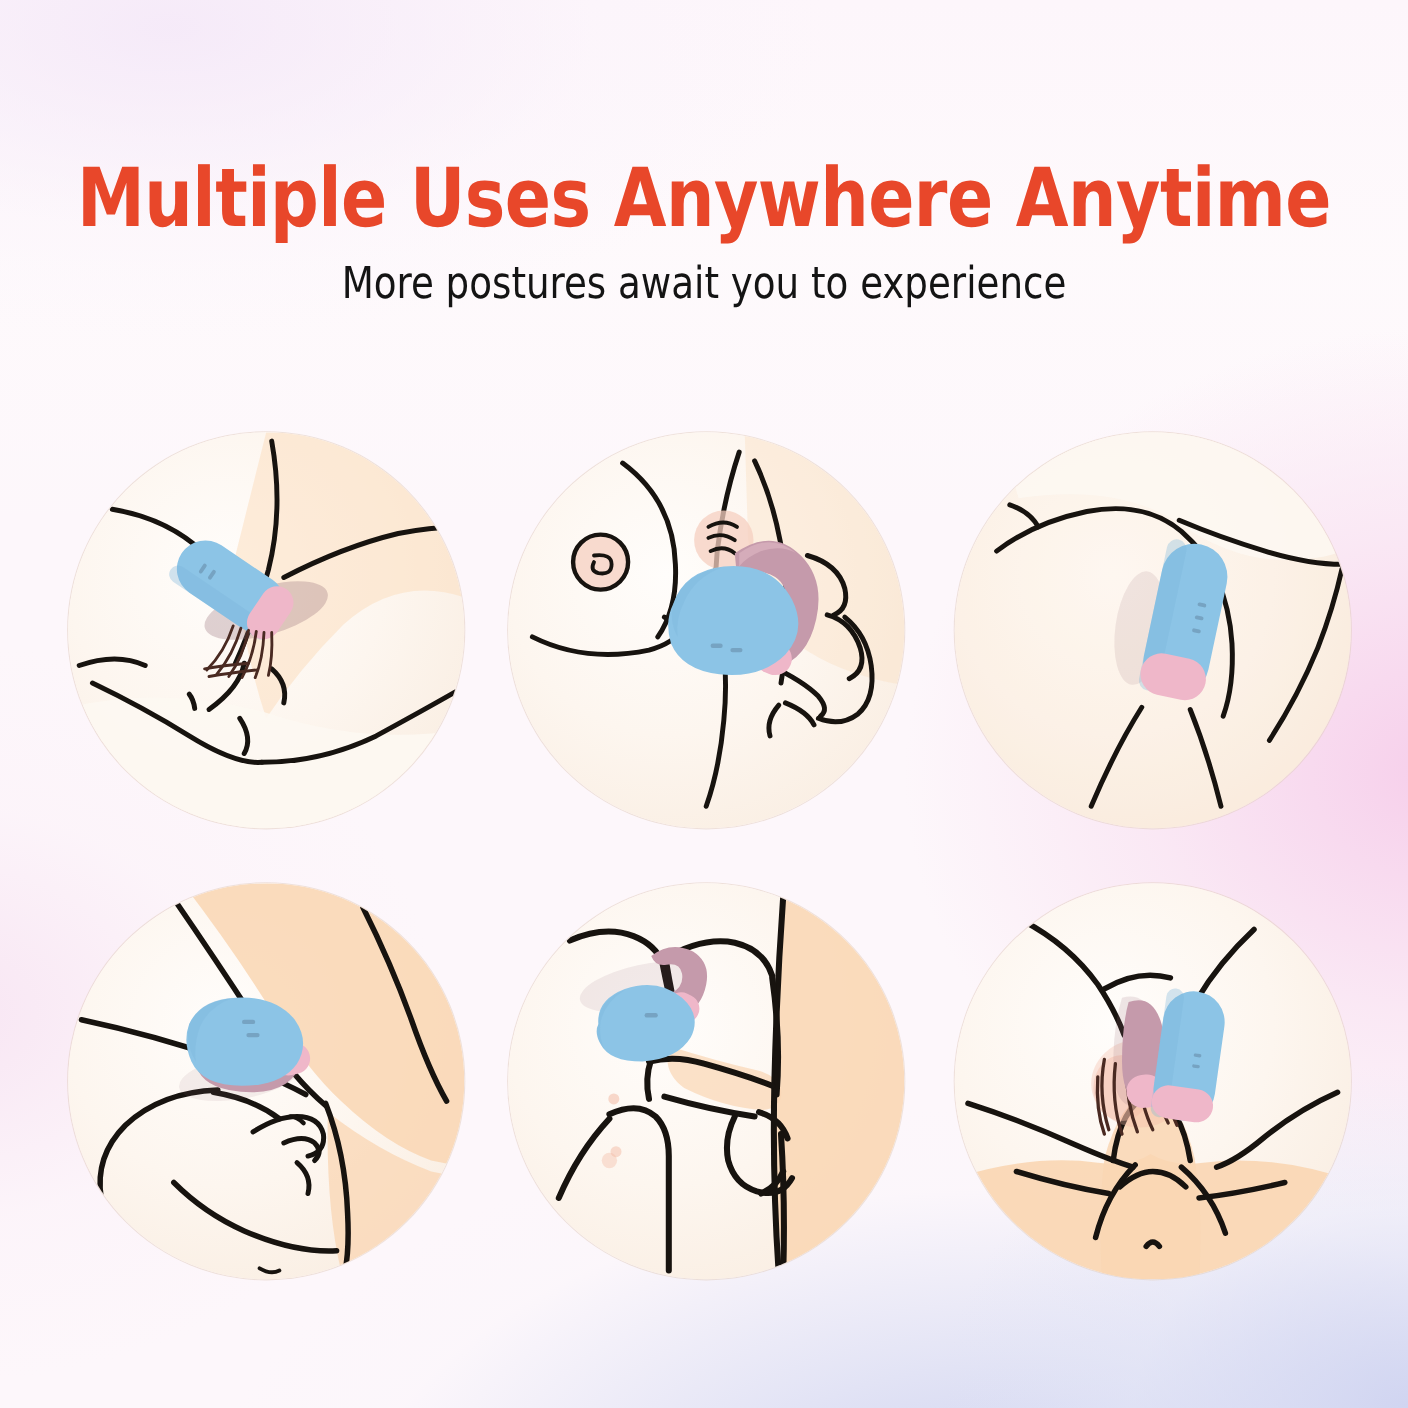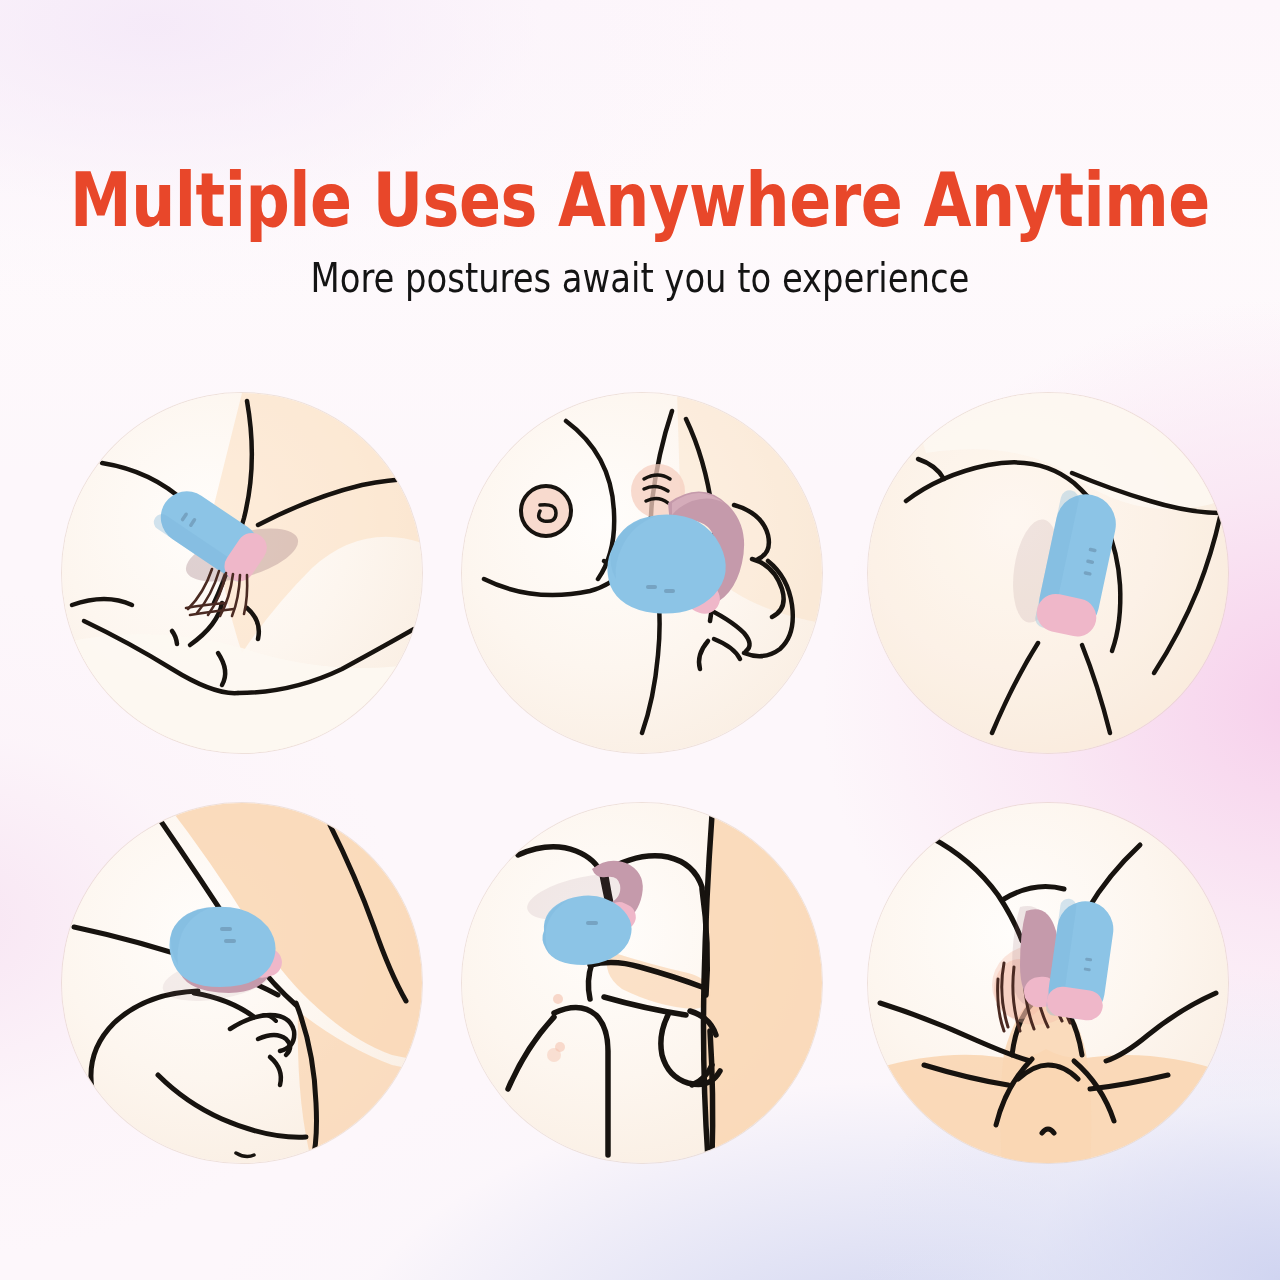--- a/index.html
+++ b/index.html
@@ -67,21 +67,20 @@
   }
 
   
   .header {
     position: absolute;
     top: 0;
     left: 0;
     width: 1280px;
     text-align: center;
     z-index: 5;
-    margin-top: 20px;
   }
   .title {
     margin: 0;
     padding-top: 141px;
     font-family: "Liberation Sans Narrow", "DejaVu Sans Condensed", "Liberation Sans", sans-serif;
     font-size: 74px;
     line-height: 78px;
     font-weight: 700;
     letter-spacing: -0.5px;
     color: #e8472a;

